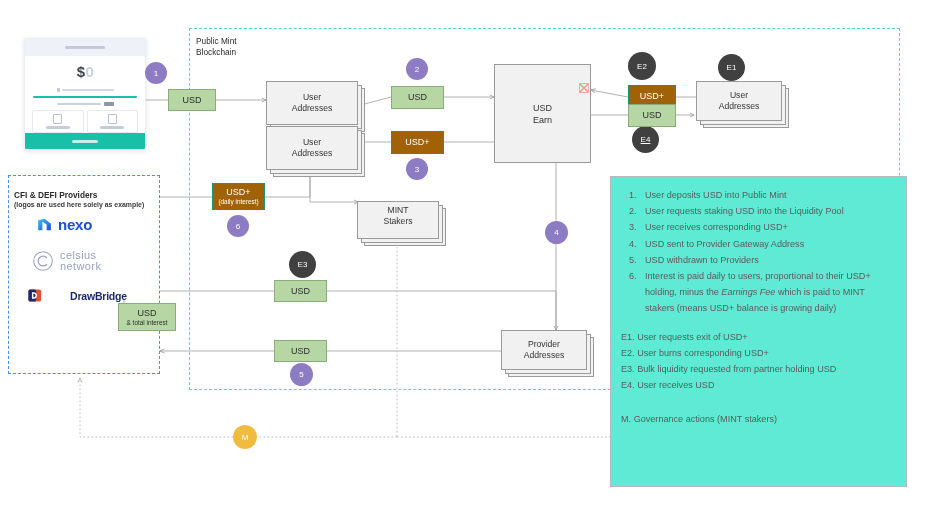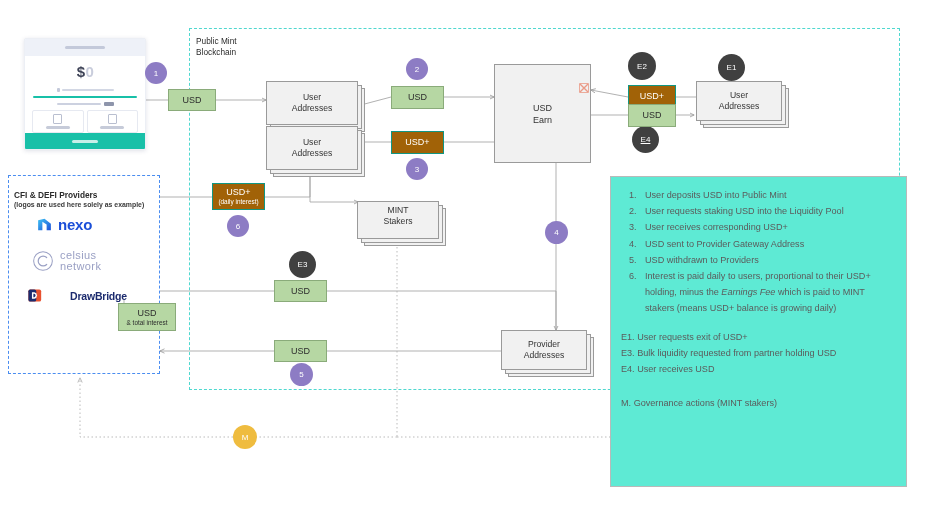--- a/index.html
+++ b/index.html
@@ -338,19 +338,20 @@
     <ol>
       <li>User deposits USD into Public Mint</li>
       <li>User requests staking USD into the Liquidity Pool</li>
       <li>User receives corresponding USD+</li>
       <li>USD sent to Provider Gateway Address</li>
       <li>USD withdrawn to Providers</li>
       <li><span>Interest is paid daily to users, proportional to their USD+ holding, minus the </span><em>Earnings Fee</em><span> which is paid to MINT stakers (means USD+ balance is growing daily)</span></li>
     </ol>
     <div class="ex">
       <div>E1. User requests exit of USD+</div>
+      <div>E2. User burns corresponding USD+</div>
       <div>E3. Bulk liquidity requested from partner holding USD</div>
       <div>E4. User receives USD</div>
     </div>
     <div class="gov">M. Governance actions (MINT stakers)</div>
   </div>
 
 </div>
 
 </body></html>

